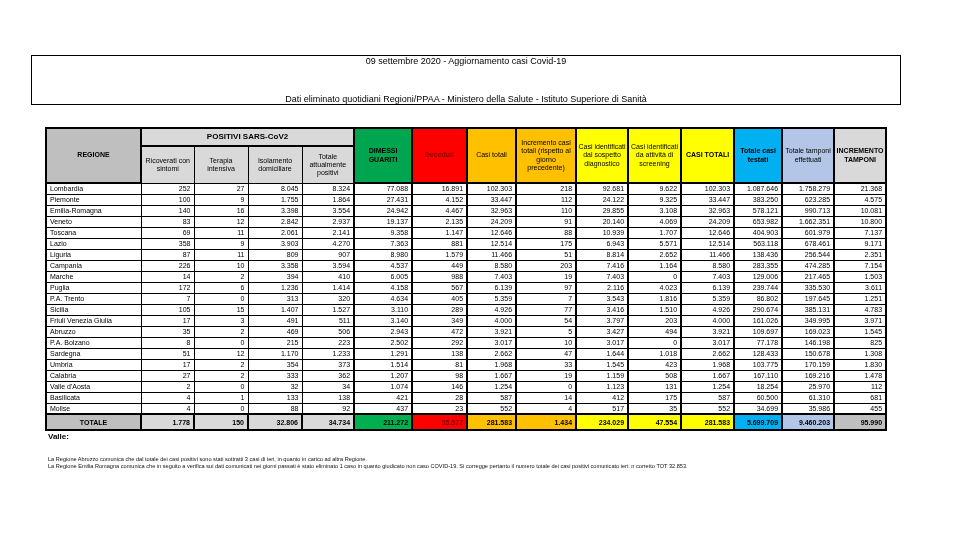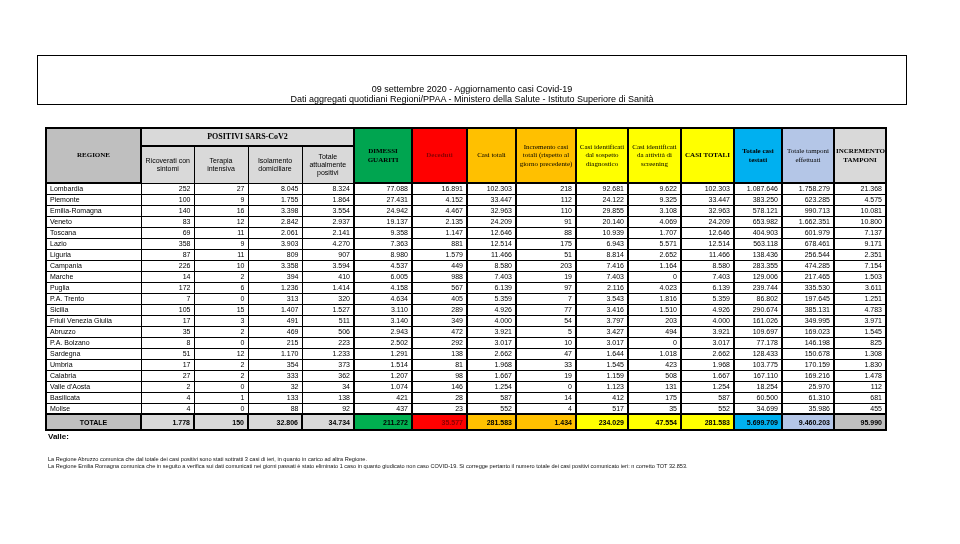--- a/index.html
+++ b/index.html
@@ -2,37 +2,37 @@
 <html><head>
 <meta charset="utf-8">
 <style>
   * { margin:0; padding:0; box-sizing:border-box; }
   html,body { background:#fff; }
   .page {
     position:relative; width:960px; height:544px; background:#ffffff;
     font-family:"Liberation Sans", sans-serif; color:#000; overflow:hidden; margin:0 auto;
   }
   .titlebox {
-    position:absolute; left:37px; top:55px; width:870px; height:50px;
+    position:absolute; left:31px; top:55px; width:870px; height:50px;
     border:1px solid #000; display:flex; flex-direction:column;
-    justify-content:flex-end; align-items:center; text-align:center;
+    justify-content:space-between; align-items:center; text-align:center;
     font-size:9px; font-weight:400;
   }
   table.covid {
     position:absolute; left:45px; top:127px; width:840px;
     border-collapse:collapse; table-layout:fixed; font-size:7px;
   }
   .covid th, .covid td { border:1px solid #000; overflow:hidden; vertical-align:middle; }
   .covid th { white-space:normal; font-weight:400; text-align:center; line-height:1.15; padding:1px; }
   .covid td { white-space:nowrap; height:11px; padding:0 3px; }
   tr.grp-row { height:18px; }
   tr.sub-row { height:37px; }
   tr.total-row { height:16px; }
   tr.total-row td { border-width:2px; font-weight:bold; }
-  th.major { border-width:2px;font-family:Liberation Serif, serif; }
+  th.major { border-width:2px; }
   th.b { font-weight:bold; }
   .g-dark  { background:#BFBFBF; }
   .g-light { background:#D9D9D9; }
   .c-green { background:#00A550; }
   .c-red   { background:#FF0000; color:#8B0000; }
   .c-orange{ background:#FFC000; }
   .c-yellow{ background:#FFFF00; }
   .c-cyan  { background:#00B0F0; }
   .c-peri  { background:#B4C6E7; }
   .grp-hdr { font-size:8px; }
@@ -54,21 +54,21 @@
   .notes .note-label { font-size:8px; font-weight:bold; }
   .notes .note-lines { margin-top:15px; font-size:5.6px; line-height:7px; color:#111; }
 </style>
 </head>
 <body>
 
 <div class="page">
 
   <div class="titlebox">
     <div>09 settembre 2020 - Aggiornamento casi Covid-19</div>
-    <div>Dati aggregati quotidiani Regioni/PPAA - Ministero della Salute - Istituto Superiore di Sanità</div>
+    <div>Dati eliminato quotidiani Regioni/PPAA - Ministero della Salute - Istituto Superiore di Sanità</div>
   </div>
 
   <table class="covid">
     <colgroup>
       <col style="width:95px">
         <col style="width:53px">
         <col style="width:54px">
         <col style="width:54px">
         <col style="width:52px">
       <col style="width:58px">

